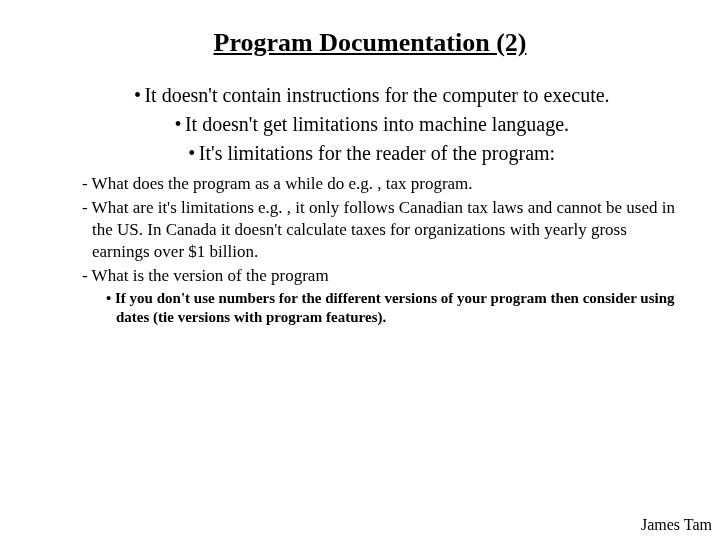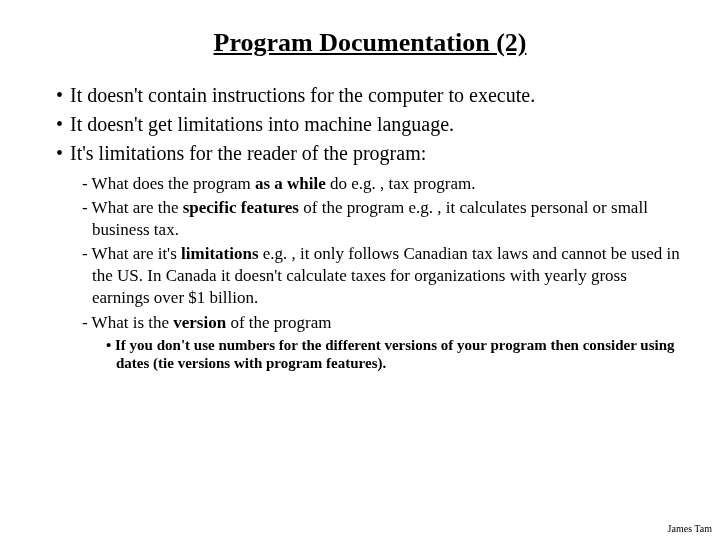--- a/index.html
+++ b/index.html
@@ -22,20 +22,21 @@
     font-weight: bold;
     text-decoration: underline;
     margin: 0 0 24px 0;
   }
   .bullets {
     font-size: 20px;
     line-height: 1.35;
   }
   .b1 {
     margin: 0 0 2px 0;
+    text-align: center;
   }
   .b1 .dot {
     display: inline-block;
     width: 14px;
   }
   .sub {
     margin: 6px 0 0 26px;
     font-size: 17px;
     line-height: 1.3;
   }
@@ -51,38 +52,37 @@
     line-height: 1.25;
   }
   .subsub-item {
     text-indent: -10px;
     padding-left: 10px;
   }
   .footer {
     position: absolute;
     right: 8px;
     bottom: 6px;
-    font-size: 10px;
+    font-size: 16px;
   }
-  b { font-weight: bold; }
+  b { font-weight: normal; }
 </style>
 </head>
 <body>
 
 <div class="slide">
   <h1 class="title">Program Documentation (2)</h1>
 
   <div class="bullets">
     <div class="b1"><span class="dot">•</span><span>It doesn't contain instructions for the computer to execute.</span></div>
     <div class="b1"><span class="dot">•</span><span>It doesn't get limitations into machine language.</span></div>
     <div class="b1"><span class="dot">•</span><span>It's limitations for the reader of the program:</span></div>
 
     <div class="sub">
       <div class="sub-item">- <span>What does the program </span><b>as a while</b><span> do e.g. , tax program.</span></div>
-      <div class="sub-item">- <span>What are the </span><b>specific features</b><span> of the program e.g. , it calculates personal or small business tax.</span></div>
       <div class="sub-item">- <span>What are it's </span><b>limitations</b><span> e.g. , it only follows Canadian tax laws and cannot be used in the US. In Canada it doesn't calculate taxes for organizations with yearly gross earnings over $1 billion.</span></div>
       <div class="sub-item">- <span>What is the </span><b>version</b><span> of the program</span></div>
 
       <div class="subsub">
         <div class="subsub-item">• <span>If you don't use numbers for the different versions of your program then consider using dates (tie versions with program features).</span></div>
       </div>
     </div>
   </div>
 </div>
 

